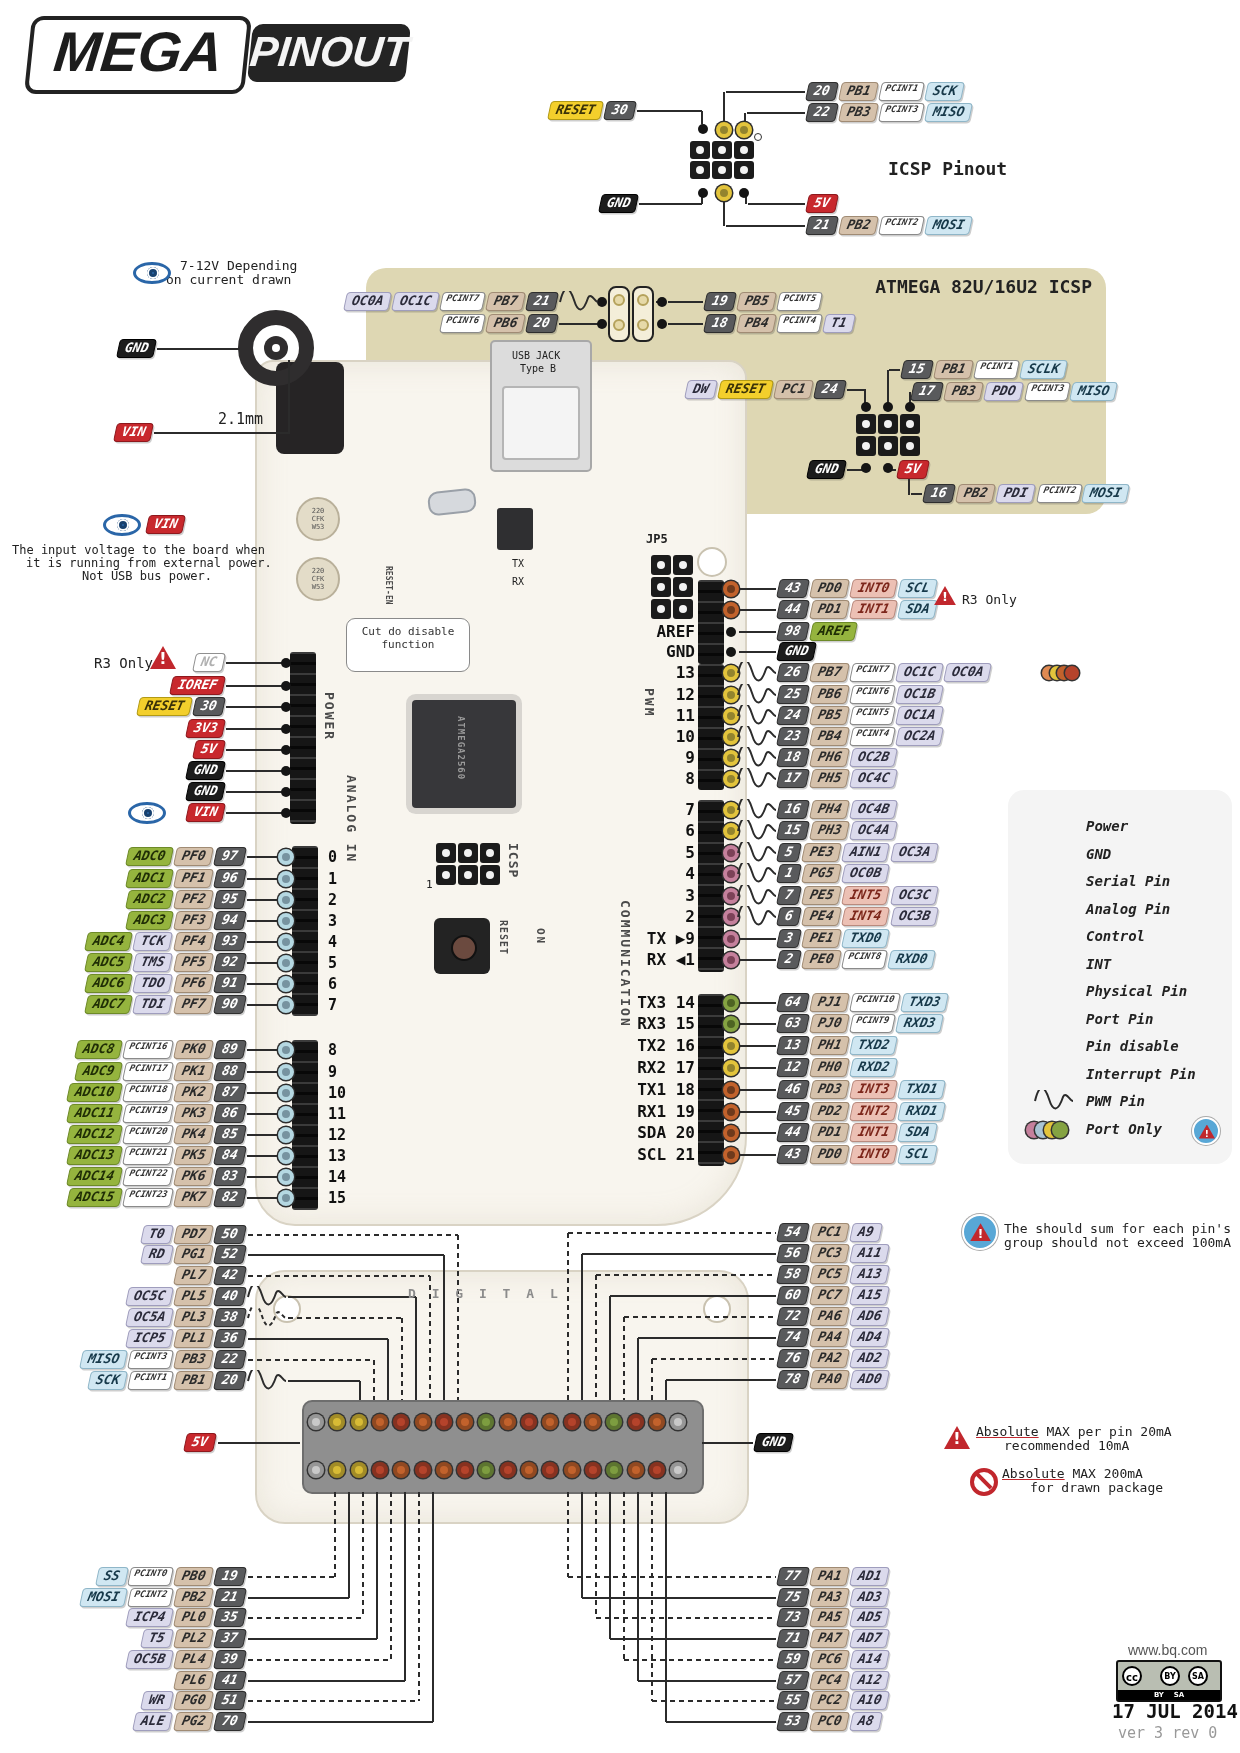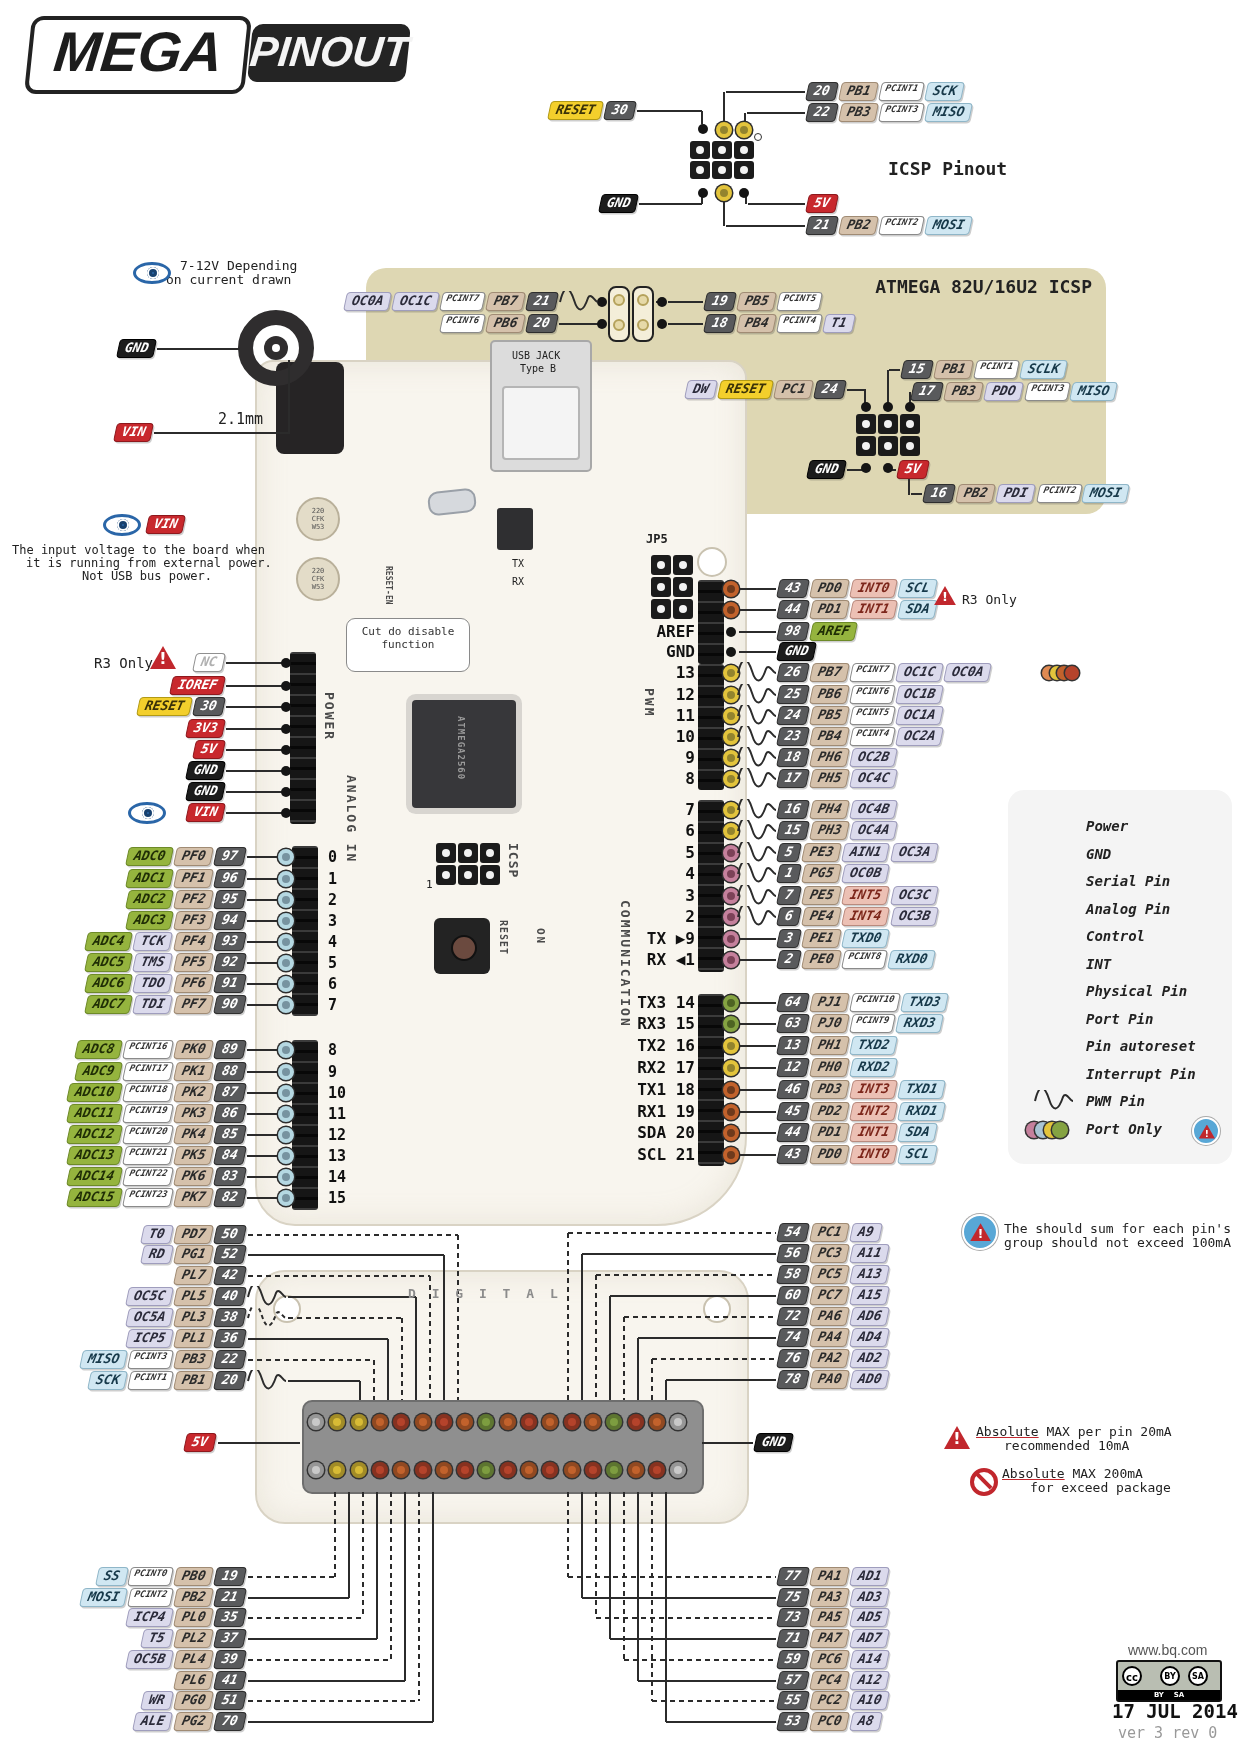--- a/index.html
+++ b/index.html
@@ -1083,21 +1083,21 @@
     <div style="left: 1086px; top: 901px; font: italic bold 14px &quot;DejaVu Sans Mono&quot;, monospace; color: rgb(34, 34, 34); z-index: 6; position: absolute;">Analog Pin</div>
     <div class="badge k-control" style="position: absolute; left: 1038px; top: 928px; width: 26px; height: 16px; padding: 0px;"></div>
     <div style="left: 1086px; top: 928px; font: italic bold 14px &quot;DejaVu Sans Mono&quot;, monospace; color: rgb(34, 34, 34); z-index: 6; position: absolute;">Control</div>
     <div class="badge k-intw" style="position: absolute; left: 1038px; top: 956px; width: 26px; height: 16px; padding: 0px;"></div>
     <div style="left: 1086px; top: 956px; font: italic bold 14px &quot;DejaVu Sans Mono&quot;, monospace; color: rgb(34, 34, 34); z-index: 6; position: absolute;">INT</div>
     <div class="badge k-phys" style="position: absolute; left: 1038px; top: 983px; width: 26px; height: 16px; padding: 0px;"></div>
     <div style="left: 1086px; top: 983px; font: italic bold 14px &quot;DejaVu Sans Mono&quot;, monospace; color: rgb(34, 34, 34); z-index: 6; position: absolute;">Physical Pin</div>
     <div class="badge k-port" style="position: absolute; left: 1038px; top: 1011px; width: 26px; height: 16px; padding: 0px;"></div>
     <div style="left: 1086px; top: 1011px; font: italic bold 14px &quot;DejaVu Sans Mono&quot;, monospace; color: rgb(34, 34, 34); z-index: 6; position: absolute;">Port Pin</div>
     <div class="badge k-func" style="position: absolute; left: 1038px; top: 1038px; width: 26px; height: 16px; padding: 0px;"></div>
-    <div style="left: 1086px; top: 1038px; font: italic bold 14px &quot;DejaVu Sans Mono&quot;, monospace; color: rgb(34, 34, 34); z-index: 6; position: absolute;">Pin autoreset</div>
+    <div style="left: 1086px; top: 1038px; font: italic bold 14px &quot;DejaVu Sans Mono&quot;, monospace; color: rgb(34, 34, 34); z-index: 6; position: absolute;">Pin disable</div>
     <div class="badge k-int" style="position: absolute; left: 1038px; top: 1066px; width: 26px; height: 16px; padding: 0px;"></div>
     <div style="left: 1086px; top: 1066px; font: italic bold 14px &quot;DejaVu Sans Mono&quot;, monospace; color: rgb(34, 34, 34); z-index: 6; position: absolute;">Interrupt Pin</div>
     <div style="left: 1032px; top: 1090px; width: 44px; height: 22px; z-index: 6; position: absolute;"><svg width="44" height="22" viewBox="0 0 40 22">
         <path d="M1 11 C5 -6 10 -6 15 9 C19 22 24 22 29 7 C32 1 36 11 39 11" fill="none" stroke="#2b2b2b" stroke-width="2"></path>
       </svg></div>
     <div style="left: 1086px; top: 1093px; font: italic bold 14px &quot;DejaVu Sans Mono&quot;, monospace; color: rgb(34, 34, 34); z-index: 6; position: absolute;">PWM Pin</div>
     <div style="left: 1026px; top: 1122px; height: 16px; z-index: 6; position: absolute; display: flex;">
       <span style="display: inline-block; width: 16px; height: 16px; border-radius: 50%; background: rgb(197, 128, 156); box-shadow: rgb(51, 51, 51) 0px 0px 0px 1.5px; margin-left: 0px;"></span>
       <span style="display: inline-block; width: 16px; height: 16px; border-radius: 50%; background: rgb(169, 196, 212); box-shadow: rgb(51, 51, 51) 0px 0px 0px 1.5px; margin-left: -7.2px;"></span>
       <span style="display: inline-block; width: 16px; height: 16px; border-radius: 50%; background: rgb(227, 196, 60); box-shadow: rgb(51, 51, 51) 0px 0px 0px 1.5px; margin-left: -7.2px;"></span>
@@ -1116,14 +1116,14 @@
     </div>
     <div style="left: 944px; top: 1426px; width: 26px; height: 22.88px; background: rgb(193, 39, 45); clip-path: polygon(50% 0px, 100% 100%, 0px 100%); z-index: 7; position: absolute;">
       <span style="position: absolute; left: 0px; width: 100%; bottom: 1px; text-align: center; color: rgb(255, 255, 255); font: bold 16px &quot;DejaVu Sans&quot;, sans-serif;">!</span>
     </div>
     <div style="left: 976px; top: 1424px; font: 13px &quot;DejaVu Sans Mono&quot;, monospace; color: rgb(34, 34, 34); white-space: nowrap; z-index: 7; position: absolute;"><span class="uline">Absolute</span> MAX per pin 20mA</div>
     <div style="left: 1004px; top: 1438px; font: 13px &quot;DejaVu Sans Mono&quot;, monospace; color: rgb(34, 34, 34); white-space: nowrap; z-index: 7; position: absolute;">recommended 10mA</div>
     <div style="left: 970px; top: 1468px; width: 28px; height: 28px; border: 4px solid rgb(193, 39, 45); border-radius: 50%; box-sizing: border-box; z-index: 7; position: absolute;">
       <div style="position: absolute; left: 8px; top: -1px; width: 4px; height: 20px; background: rgb(193, 39, 45); transform: rotate(-45deg);"></div>
     </div>
     <div style="left: 1002px; top: 1466px; font: 13px &quot;DejaVu Sans Mono&quot;, monospace; color: rgb(34, 34, 34); white-space: nowrap; z-index: 7; position: absolute;"><span class="uline">Absolute</span> MAX 200mA</div>
-    <div style="left: 1030px; top: 1480px; font: 13px &quot;DejaVu Sans Mono&quot;, monospace; color: rgb(34, 34, 34); white-space: nowrap; z-index: 7; position: absolute;">for exceed package</div>
+    <div style="left: 1030px; top: 1480px; font: 13px &quot;DejaVu Sans Mono&quot;, monospace; color: rgb(34, 34, 34); white-space: nowrap; z-index: 7; position: absolute;">for drawn package</div>
   </div>
 
 </body></html>

